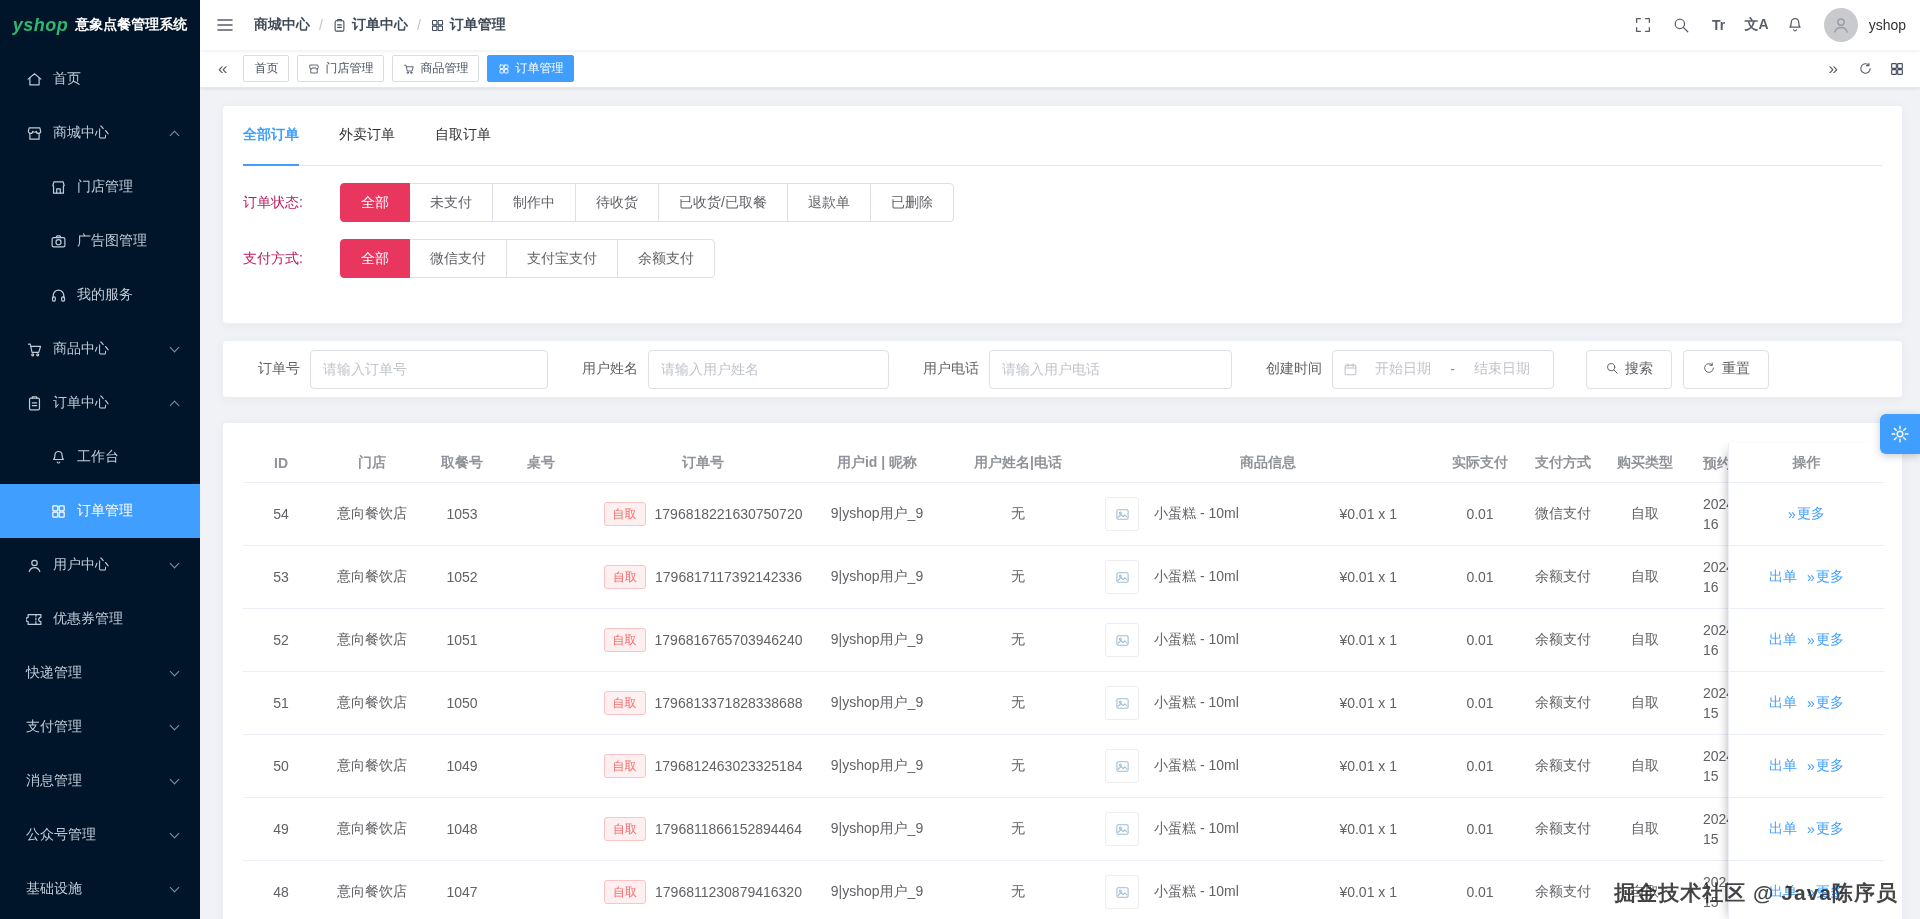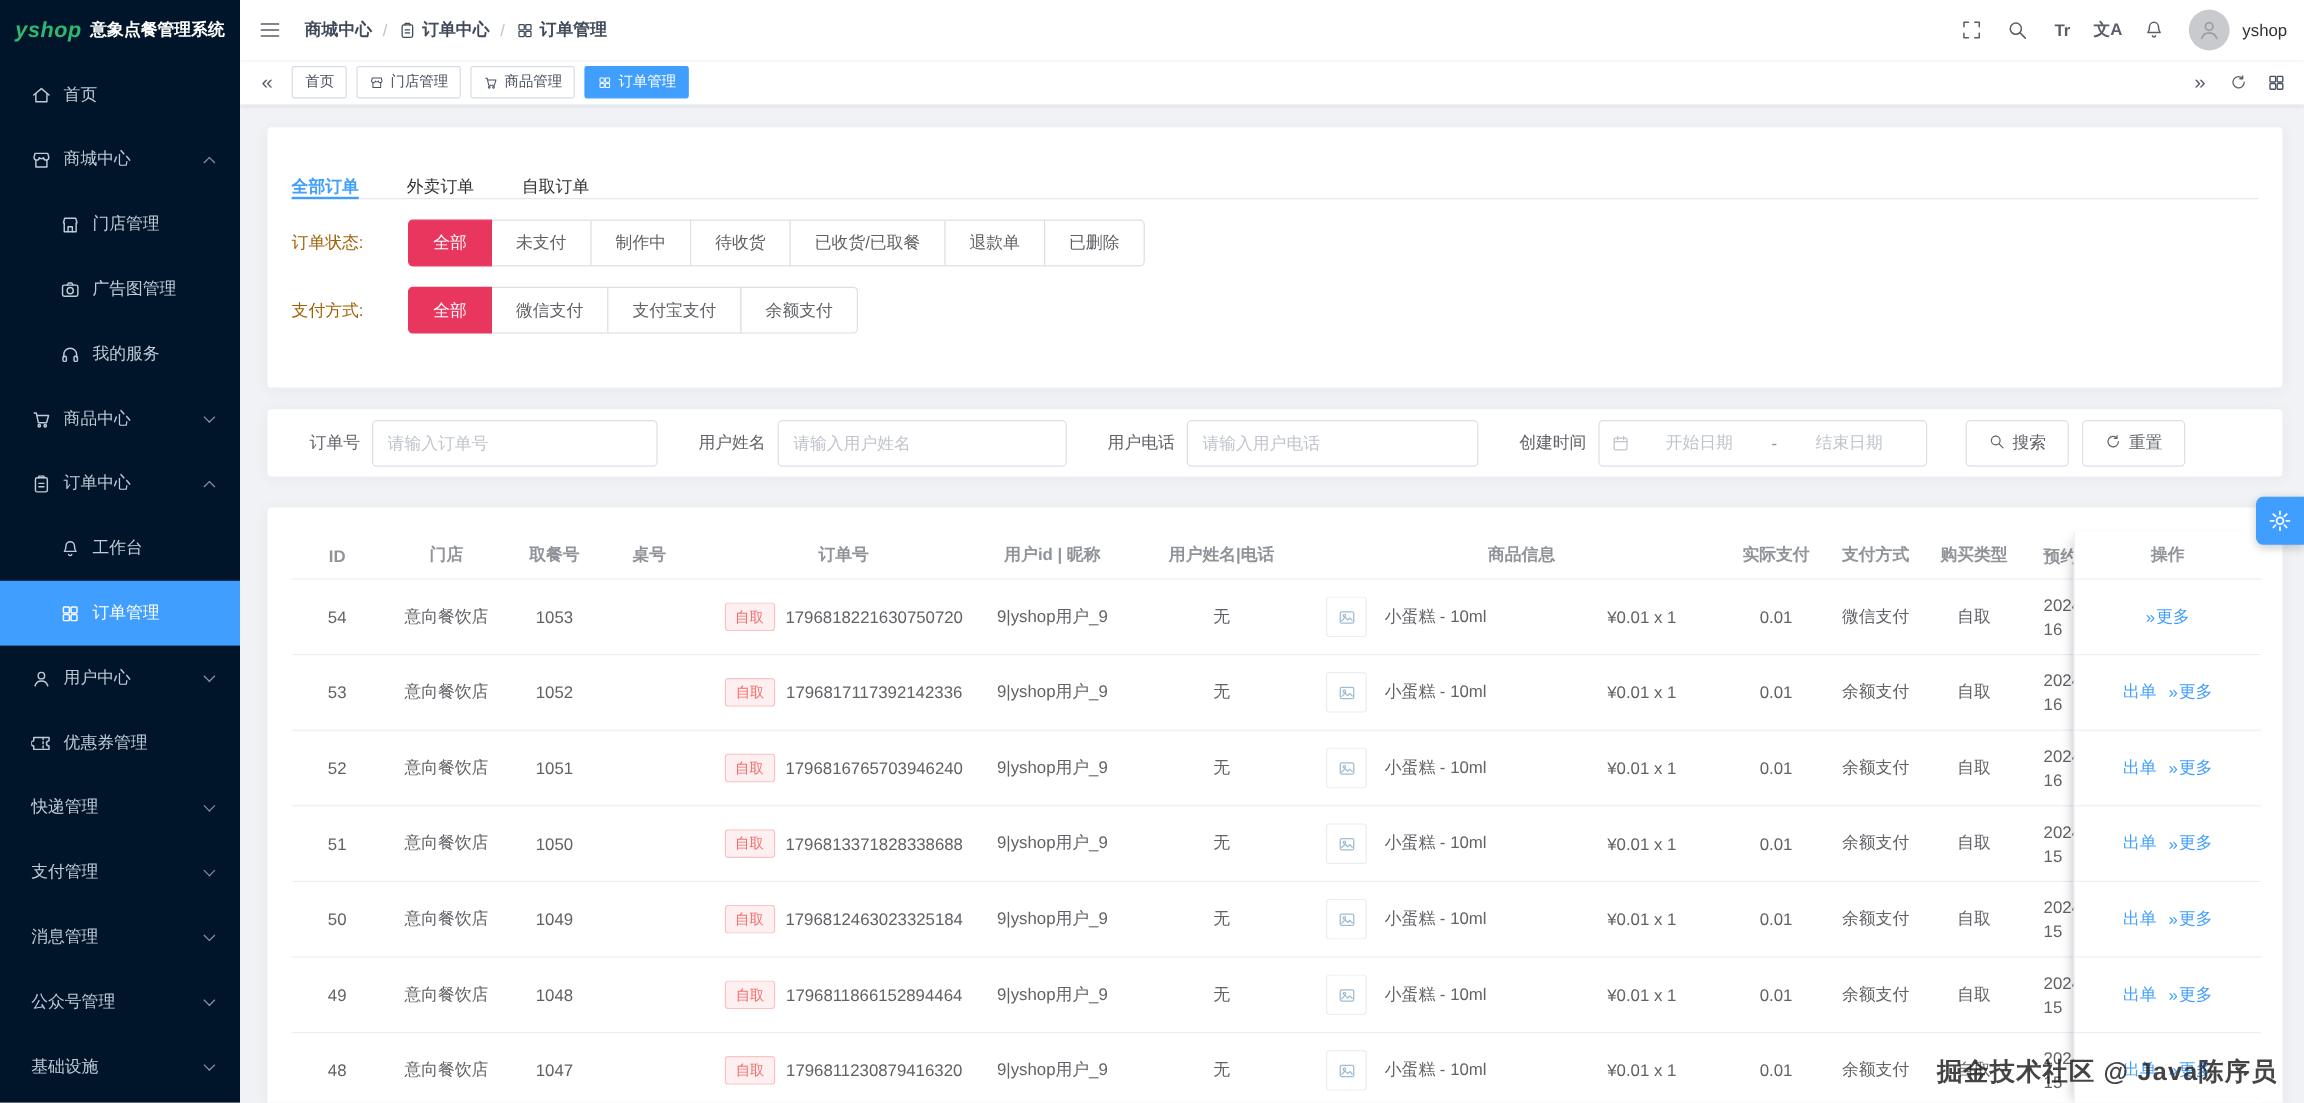--- a/index.html
+++ b/index.html
@@ -48,39 +48,39 @@
   .tags-right{margin-left:auto;display:flex;align-items:center;gap:6px}
   .tag-tool{display:inline-flex;align-items:center;justify-content:center;width:26px;height:26px;color:#5a5e66;cursor:pointer}
   .tag-gridbtn{color:#454d5e}
 
   .content{position:absolute;top:88px;left:0;right:0;bottom:0;background:#f0f2f5;overflow:hidden}
   .card{position:absolute;left:22px;width:1681px;background:#fff;border:1px solid #ebeef5;border-radius:4px;box-shadow:0 2px 12px rgba(0,0,0,.04)}
 
   
   .card1{top:17px;height:219px;padding:20px}
   .ftabs{display:flex;height:40px;border-bottom:1px solid #e4e7ed}
-  .ftab{margin-right:40px;display:flex;align-items:flex-end;font-size:14px;color:#303133;position:relative;cursor:pointer}
+  .ftab{margin-right:40px;display:flex;align-items:flex-start;font-size:14px;color:#303133;position:relative;cursor:pointer}
   .ftab.active{color:var(--accent);font-weight:600}
   .ftab.active::after{content:"";position:absolute;left:0;right:0;bottom:-1px;height:2px;background:var(--accent)}
   .frow{display:flex;align-items:center;margin-top:17px}
-  .flabel{width:80px;color:#a16207;font-size:14px;flex:none}
+  .flabel{width:80px;color:#be185d;font-size:14px;flex:none}
   .fgroup{display:flex}
   .fbtn{height:39px;padding:0 20px;font-size:14px;border:1px solid #dcdfe6;background:#fff;color:#606266;margin-left:-1px;cursor:pointer;font-family:inherit;white-space:nowrap}
   .fbtn:first-child{margin-left:17px;border-radius:4px 0 0 4px}
   .fbtn:last-child{border-radius:0 4px 4px 0}
   .fbtn.active{background:var(--danger);border-color:var(--danger);color:#fff;position:relative;z-index:1}
 
   
   .card2{top:252px;height:58px;display:flex;align-items:center;padding:0 18px 0 35px}
   .slabel{font-size:14px;color:#606266;margin-right:10px;white-space:nowrap}
   .ml{margin-left:34px}
   .sinput{height:39px;border:1px solid #dcdfe6;border-radius:4px;padding:0 12px;font-size:14px;color:#606266;font-family:inherit;outline:none;background:#fff}
   .sinput::placeholder{color:#c0c4cc}
   .w1{width:238px}.w2{width:241px}.w3{width:243px}
-  .daterange{width:274px;height:39px;border:1px solid #dcdfe6;border-radius:4px;display:flex;align-items:center;padding:0 10px;color:#c0c4cc;gap:4px;font-size:14px;cursor:pointer;background:#fff}
+  .daterange{width:222px;height:39px;border:1px solid #dcdfe6;border-radius:4px;display:flex;align-items:center;padding:0 10px;color:#c0c4cc;gap:4px;font-size:14px;cursor:pointer;background:#fff}
   .dph{flex:1;text-align:center;white-space:nowrap}
   .dsep{color:#8a8f99;flex:none;padding:0 2px}
   .dricon{color:#c0c4cc;flex:none;display:inline-flex}
   .sbtn{height:39px;padding:0 18px;margin-left:32px;border:1px solid #dcdfe6;border-radius:4px;background:#fff;color:#606266;font-size:14px;display:inline-flex;align-items:center;gap:6px;cursor:pointer;font-family:inherit;white-space:nowrap}
   .sbtn.reset{margin-left:11px}
 
   
   .card3{top:334px;height:600px;padding:20px 20px 0 20px}
   .twrap{position:relative;width:1641px}
   .trow{display:flex;align-items:center;height:63px;border-bottom:1px solid #ebeef5}

